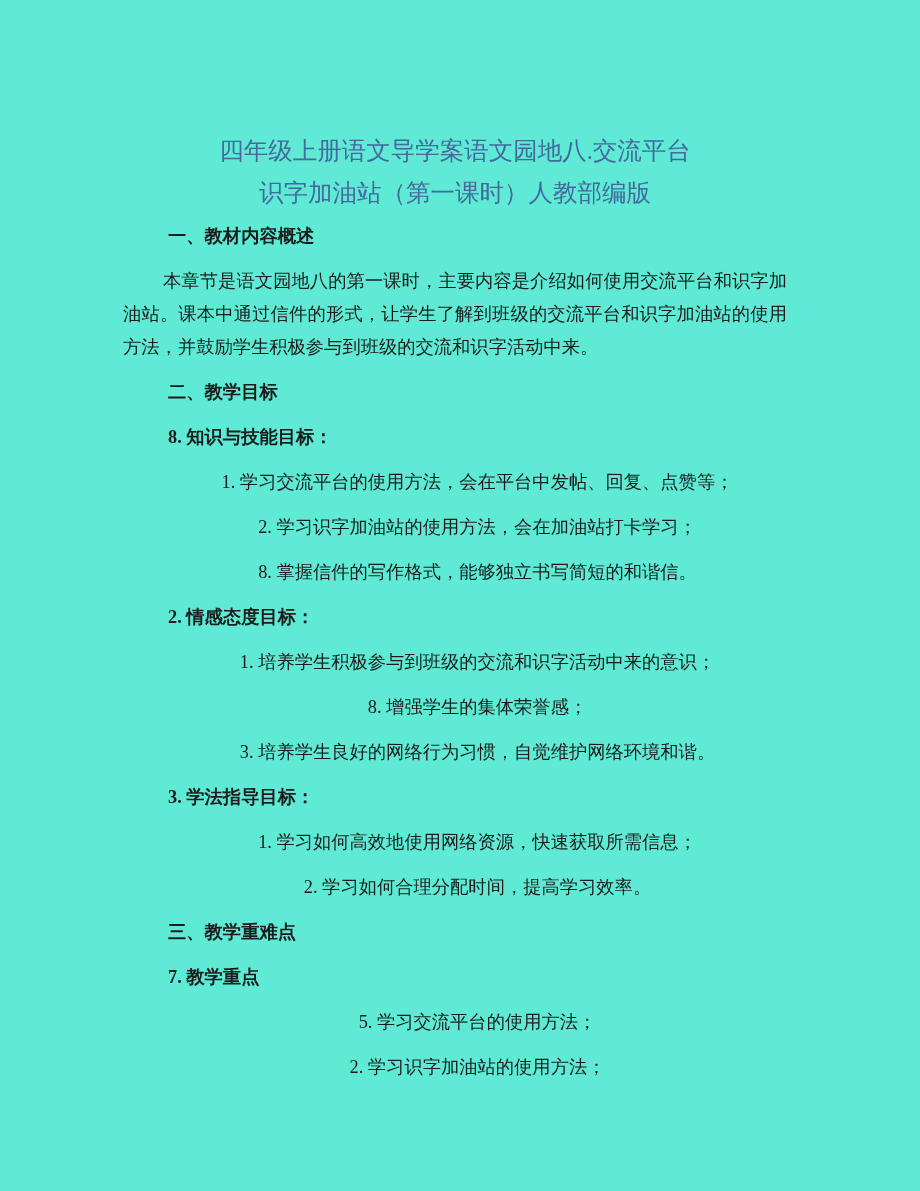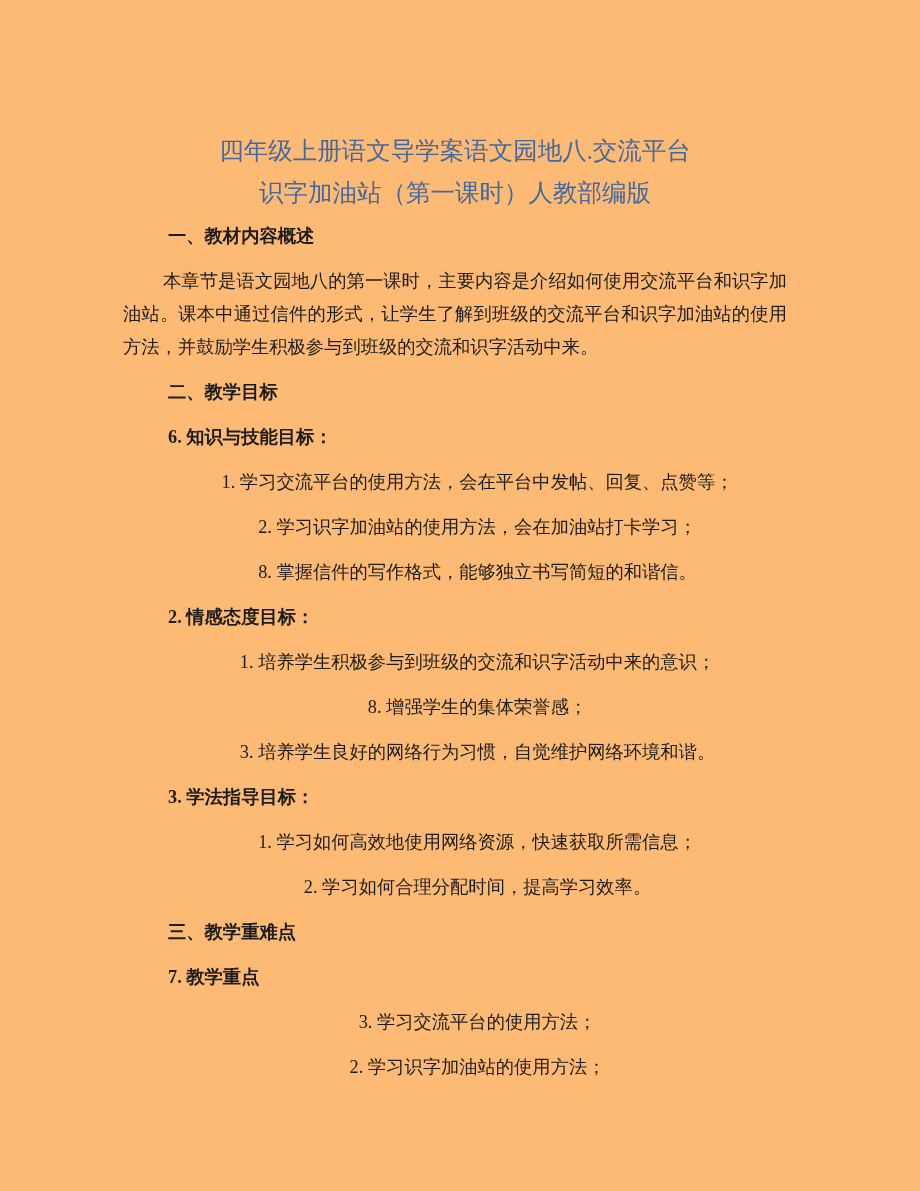--- a/index.html
+++ b/index.html
@@ -4,21 +4,21 @@
 <style>
   html, body {
     margin: 0;
     padding: 0;
     background: #ffffff;
   }
   .page {
     position: relative;
     width: 920px;
     height: 1191px;
-    background: #fdba74;
+    background: #5eead4;
     overflow: hidden;
     font-family: "Liberation Serif", "DejaVu Serif", serif;
     color: #1c1c1c;
   }
   .doc {
     position: absolute;
     left: 123px;
     top: 130px;
     width: 664px;
   }
@@ -57,30 +57,30 @@
   <div class="doc">
 
     <div class="title" style="color: rgb(68, 105, 158);">
       <div>四年级上册语文导学案语文园地八.交流平台</div>
       <div>识字加油站（第一课时）人教部编版</div>
     </div>
 
     <div class="block h">一、教材内容概述</div>
     <div class="block para">本章节是语文园地八的第一课时，主要内容是介绍如何使用交流平台和识字加油站。课本中通过信件的形式，让学生了解到班级的交流平台和识字加油站的使用方法，并鼓励学生积极参与到班级的交流和识字活动中来。</div>
     <div class="block h">二、教学目标</div>
-    <div class="block sub">6. 知识与技能目标：</div>
+    <div class="block sub">8. 知识与技能目标：</div>
     <div class="block item">1. 学习交流平台的使用方法，会在平台中发帖、回复、点赞等；</div>
     <div class="block item">2. 学习识字加油站的使用方法，会在加油站打卡学习；</div>
     <div class="block item">8. 掌握信件的写作格式，能够独立书写简短的和谐信。</div>
     <div class="block sub">2. 情感态度目标：</div>
     <div class="block item">1. 培养学生积极参与到班级的交流和识字活动中来的意识；</div>
     <div class="block item">8. 增强学生的集体荣誉感；</div>
     <div class="block item">3. 培养学生良好的网络行为习惯，自觉维护网络环境和谐。</div>
     <div class="block sub">3. 学法指导目标：</div>
     <div class="block item">1. 学习如何高效地使用网络资源，快速获取所需信息；</div>
     <div class="block item">2. 学习如何合理分配时间，提高学习效率。</div>
     <div class="block h">三、教学重难点</div>
     <div class="block sub">7. 教学重点</div>
-    <div class="block item">3. 学习交流平台的使用方法；</div>
+    <div class="block item">5. 学习交流平台的使用方法；</div>
     <div class="block item">2. 学习识字加油站的使用方法；</div>
 
   </div>
 </div>
 
 </body></html>

